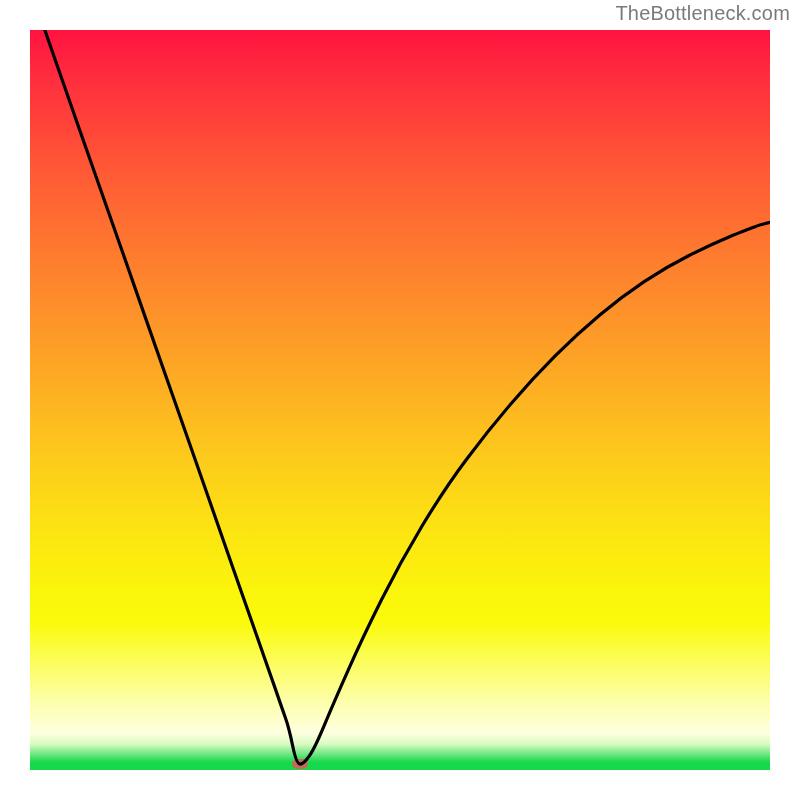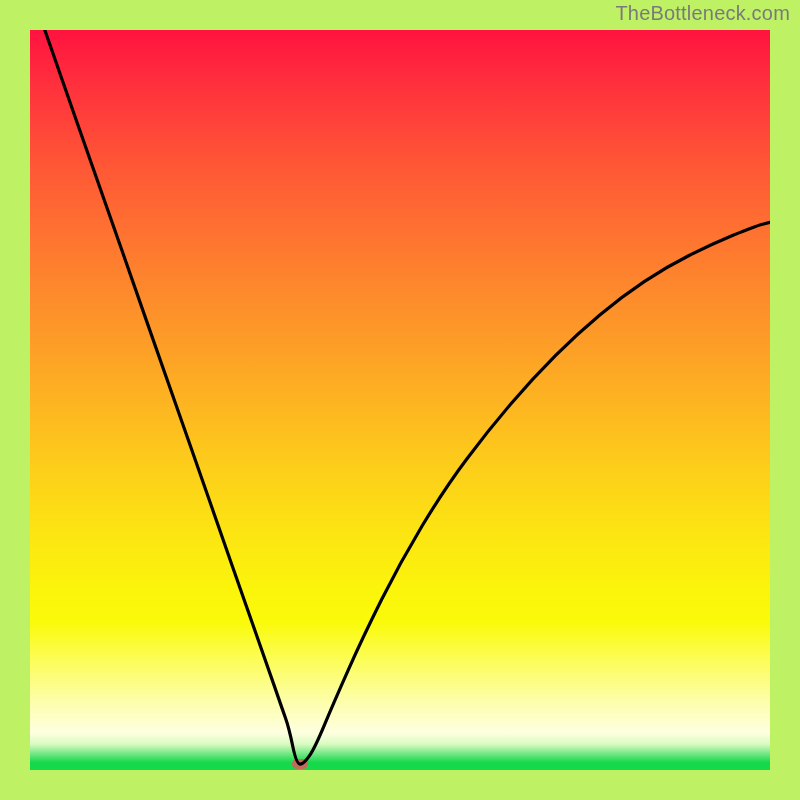--- a/index.html
+++ b/index.html
@@ -8,21 +8,21 @@
     width: 800px;
     height: 800px;
     background: #000;
     font-family: Arial, Helvetica, sans-serif;
     overflow: hidden;
   }
   .frame {
     position: relative;
     width: 800px;
     height: 800px;
-    background: #bef264;
+    background: #ffffff;
   }
   .watermark {
     position: absolute;
     top: 2px;
     right: 10px;
     color: #7a7a7a;
     font-size: 20px;
     font-weight: 500;
     letter-spacing: 0.2px;
     z-index: 20;

